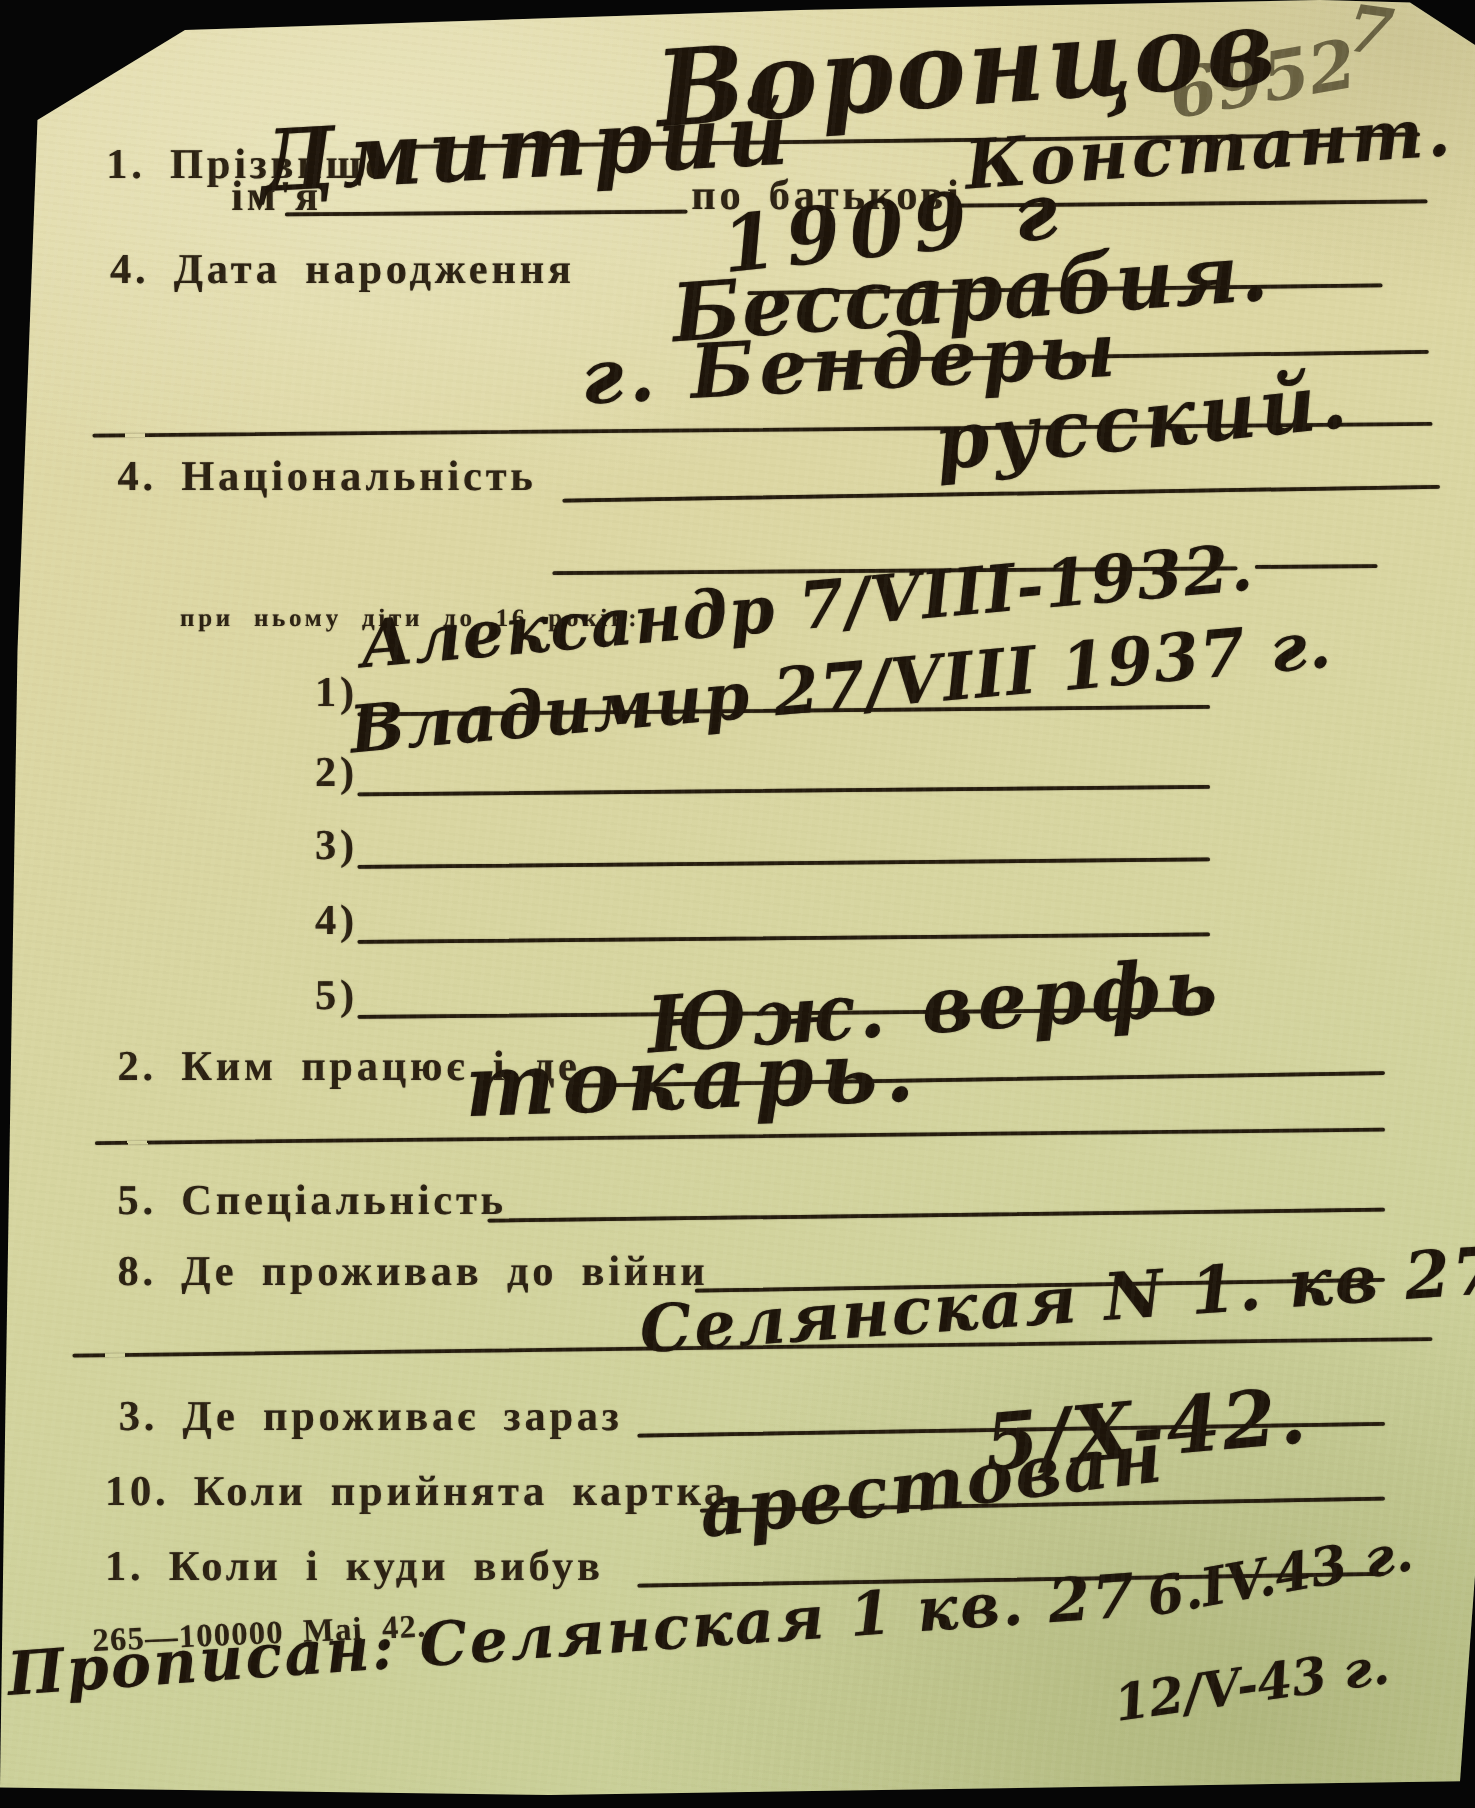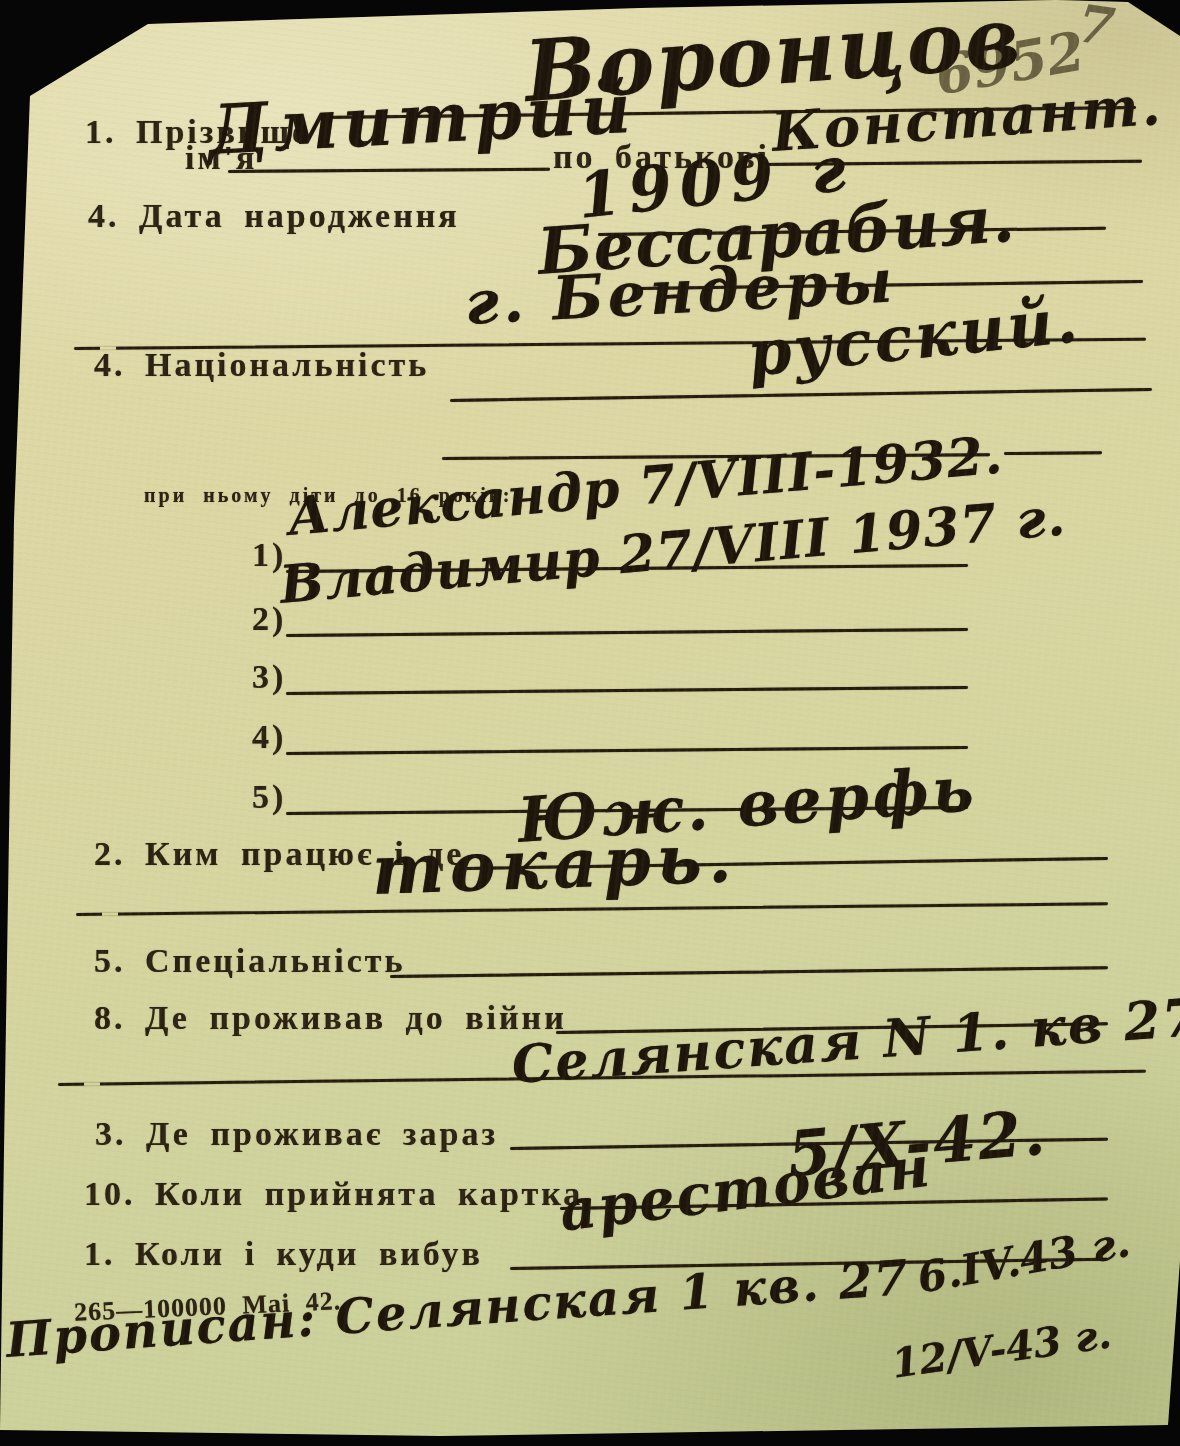--- a/index.html
+++ b/index.html
@@ -52,21 +52,21 @@
 
     <span class="lbl" style="left:88px;top:197px;">4. Дата народження</span>
     <div class="rule" style="left:598px;top:233px;width:508px;transform:rotate(-0.7deg);"></div>
     <span class="hw" style="left:578px;top:160px;font-size:62px;letter-spacing:8px;transform:rotate(-6deg);">1909 г</span>
 
     <div class="rule" style="left:638px;top:287px;width:505px;transform:rotate(-0.8deg);"></div>
     <span class="hw" style="left:538px;top:214px;font-size:64px;letter-spacing:1px;transform:rotate(-4deg);">Бессарабия.</span>
     <div class="rule dashstart" style="left:74px;top:347px;width:1072px;transform:rotate(-0.5deg);"></div>
     <span class="hw" style="left:465px;top:268px;font-size:60px;letter-spacing:4px;transform:rotate(-3deg);">г. Бендеры</span>
 
-    <span class="lbl" style="left:94px;top:346px;">4. Національність</span>
+    <span class="lbl" style="left:94px;top:363px;">4. Національність</span>
     <div class="rule" style="left:450px;top:399px;width:702px;transform:rotate(-0.9deg);"></div>
     <span class="hw" style="left:748px;top:318px;font-size:62px;letter-spacing:3px;transform:rotate(-6deg);">русский.</span>
 
     <div class="rule" style="left:442px;top:457px;width:548px;transform:rotate(-0.4deg);"></div>
     <div class="rule" style="left:1004px;top:452px;width:98px;transform:rotate(-0.4deg);"></div>
     <span class="hw" style="left:460px;top:420px;font-size:50px;"></span>
     <span class="lbl" style="left:144px;top:484px;font-size:20px;">при ньому діти до 16 років:</span>
 
     <span class="lbl" style="left:252px;top:536px;">1)</span>
     <div class="rule" style="left:286px;top:570px;width:682px;transform:rotate(-0.5deg);"></div>

